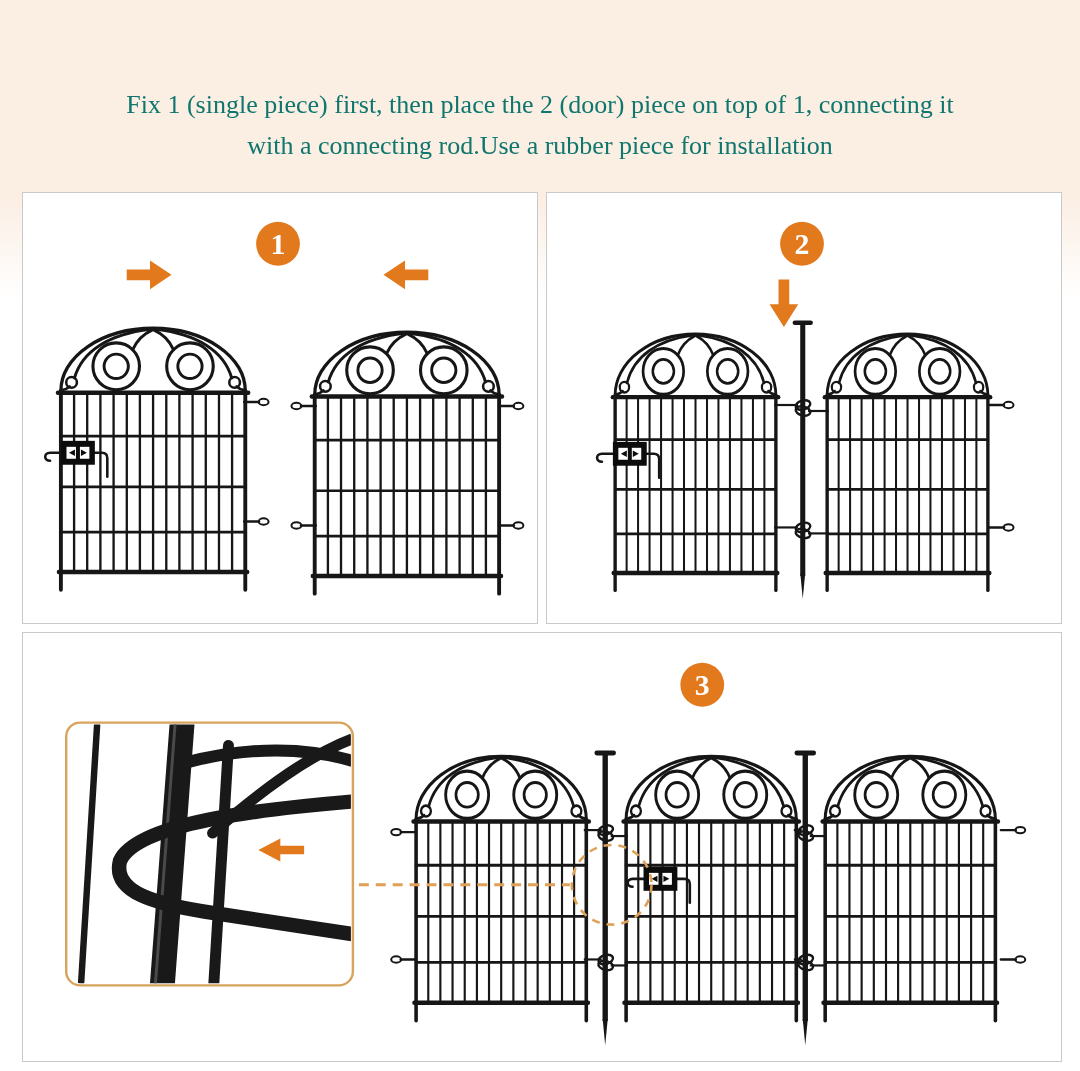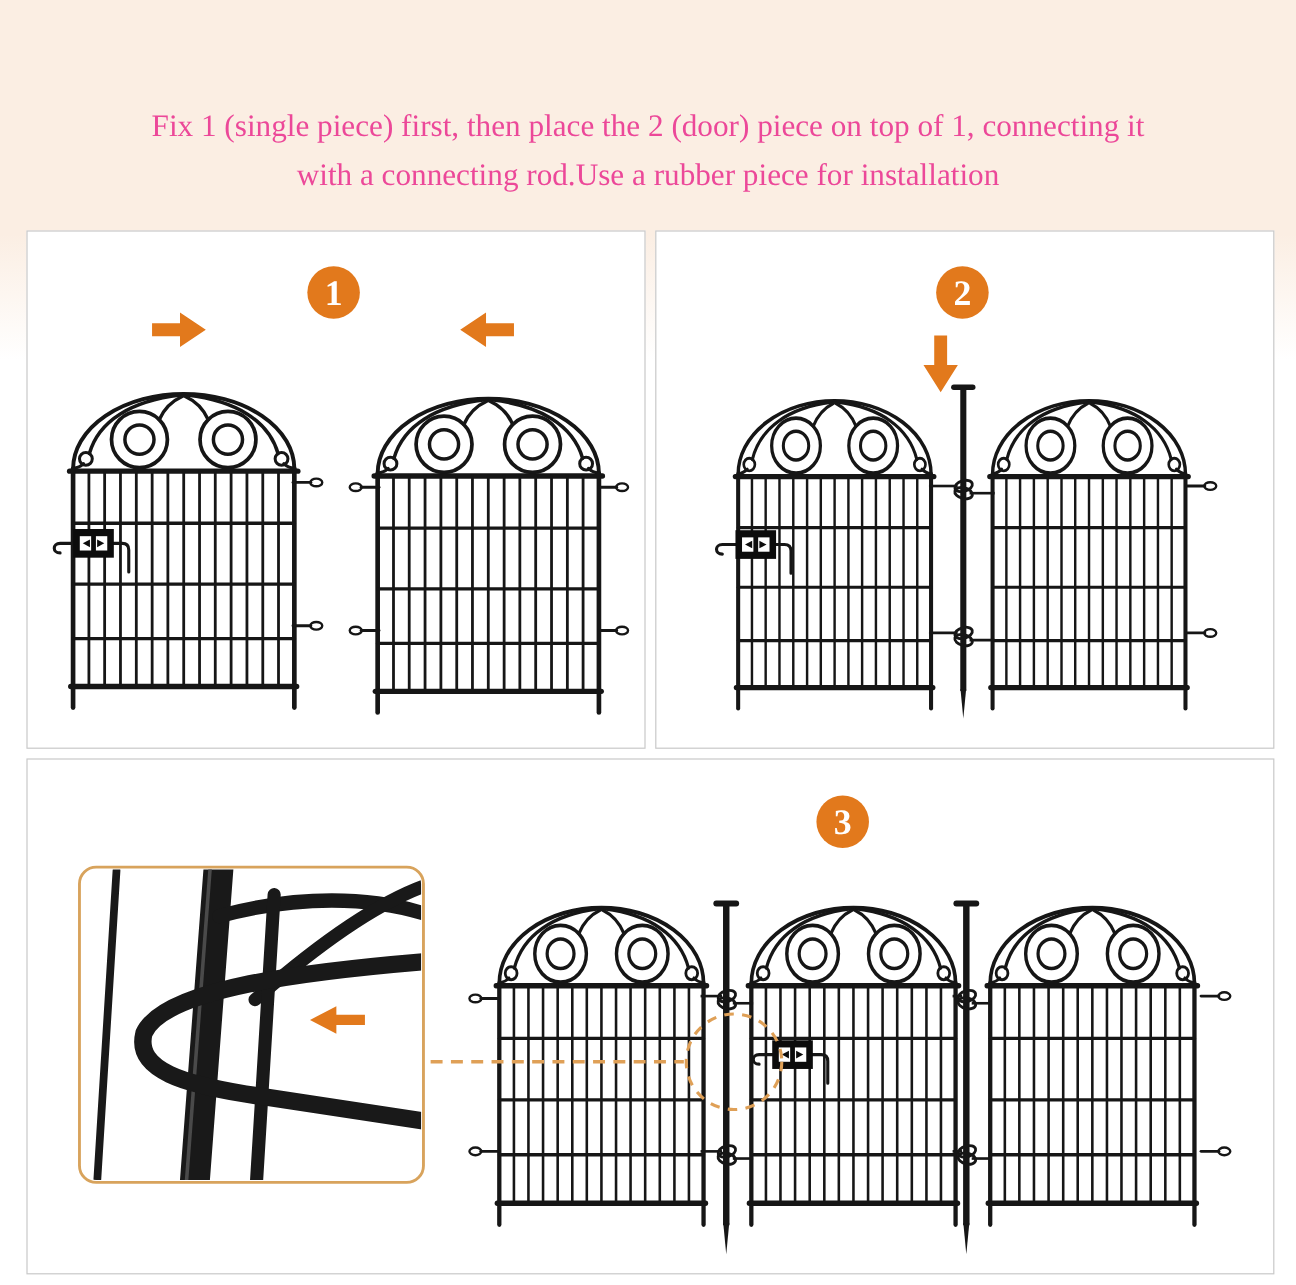--- a/index.html
+++ b/index.html
@@ -16,21 +16,21 @@
     background:linear-gradient(180deg,#FBEEE3 0px,#FBEEE3 195px,#FFFFFF 300px,#FFFFFF 100%);
   }
   .canvas{position:relative;width:1080px;height:1071px;}
   .title{
     position:absolute;top:10px;left:0;width:1080px;
     text-align:center;font-size:52px;line-height:60px;font-weight:bold;
     color:var(--accent);letter-spacing:0.5px;
   }
   .subtitle{
     position:absolute;top:84px;left:0;width:1080px;
-    text-align:center;font-size:26px;line-height:41px;color:#ec4899;
+    text-align:center;font-size:26px;line-height:41px;color:#0f766e;
   }
   .panel{
     position:absolute;background:#fff;border:1.6px solid var(--panel-border);
     box-sizing:border-box;
   }
   #panel1{left:22px;top:192px;width:516px;height:432px;}
   #panel2{left:546px;top:192px;width:516px;height:432px;}
   #panel3{left:22px;top:632px;width:1040px;height:430px;}
   .panel svg{display:block;width:100%;height:100%;}
   .step-num{font-family:"Liberation Serif", serif;font-size:30px;font-weight:bold;fill:#ffffff;}

